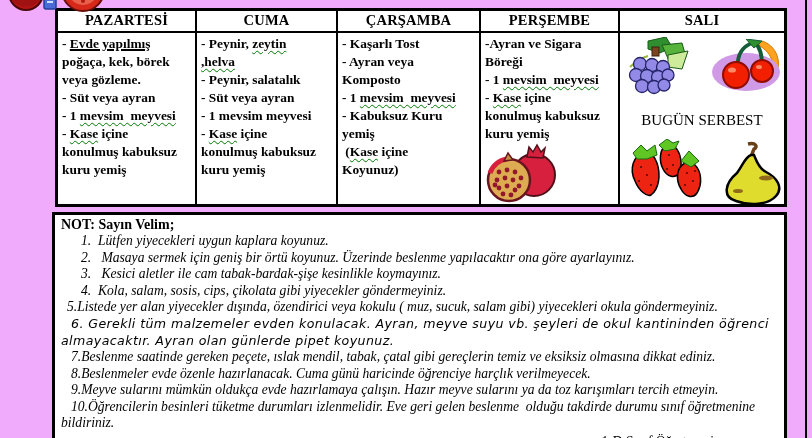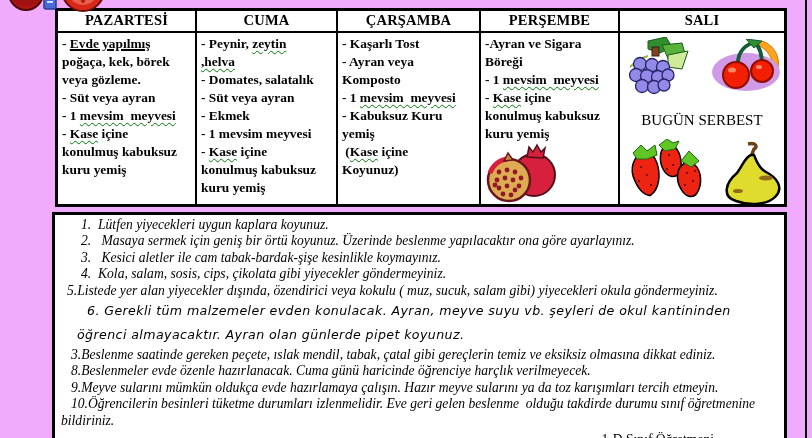--- a/index.html
+++ b/index.html
@@ -28,21 +28,21 @@
   .img-pomegranate{position:absolute;left:4px;bottom:1px;}
   
   .notes-box{position:absolute;left:52px;top:212px;width:735px;height:234px;
       border:3px solid #000;box-sizing:border-box;padding:2px 6px 0 6px;
       font-size:13.6px;line-height:16.4px;background:#fff;}
   .notes-title{font-weight:bold;font-size:14px;}
   .note-item{white-space:pre-wrap;font-style:italic;}
   .indent-lg{text-indent:20px;}
   .indent-xs{text-indent:6px;}
   .indent-sm{text-indent:10px;}
-  .comic{font-family:"DejaVu Sans",sans-serif;font-size:12.6px;line-height:24px;letter-spacing:.4px;text-indent:10px;margin-left:16px;}
+  .comic{font-family:"DejaVu Sans",sans-serif;font-size:12.6px;line-height:17px;letter-spacing:.4px;text-indent:10px;}
   .signature{text-align:right;padding-right:64px;margin-top:3px;}
   
   .page-edge{position:absolute;left:805px;top:0;width:2px;height:438px;background:#000;}
   .clip-art{position:absolute;z-index:3;}
 </style>
 </head>
 <body>
 
 <div class="page">
 
@@ -72,23 +72,22 @@
         <div class="cell-line"><span>- 1 </span><span class="u"></span><span class="wavy">mevsim  meyvesi</span><span></span></div>
         <div class="cell-line"><span>- </span><span class="u"></span><span class="wavy">Kase</span><span> içine konulmuş kabuksuz kuru yemiş</span></div>
       </div>
     </div>
 
     <div class="day-col">
       <div class="day-header">CUMA</div>
       <div class="day-body">
         <div class="cell-line"><span>- Peynir, </span><span class="wavy">zeytin</span><span></span></div>
         <div class="cell-line"><span></span><span class="wavy">,helva</span><span></span></div>
-        <div class="cell-line"><span>- Domates, salatalık</span><span class="wavy"></span><span></span></div>
+        <div class="cell-line"><span>- Peynir, salatalık</span><span class="wavy"></span><span></span></div>
         <div class="cell-line"><span>- Süt veya ayran</span><span class="wavy"></span><span></span></div>
-        <div class="cell-line"><span>- Ekmek</span><span class="wavy"></span><span></span></div>
         <div class="cell-line"><span>- 1 mevsim meyvesi</span><span class="wavy"></span><span></span></div>
         <div class="cell-line"><span>- </span><span class="wavy">Kase</span><span> içine konulmuş kabuksuz kuru yemiş</span></div>
       </div>
     </div>
 
     <div class="day-col">
       <div class="day-header">ÇARŞAMBA</div>
       <div class="day-body">
         <div class="cell-line"><span>- Kaşarlı Tost</span><span class="wavy"></span><span></span></div>
         <div class="cell-line"><span>- Ayran veya Komposto</span><span class="wavy"></span><span></span></div>
@@ -189,27 +188,28 @@
           <path d="M38,3 C46,1 48,6 44,8 C42,12 42,14 41,17" stroke="#6a4018" stroke-width="3.5" fill="none"></path>
           <path d="M41,14 C35,16 33,24 27,32 C15,42 12,56 26,60 C40,65 58,64 66,55 C74,46 66,36 56,31 C48,27 46,18 44,14 Z" fill="#e0dc2e" stroke="#000" stroke-width="2.5"></path>
           <ellipse cx="56" cy="37" rx="7" ry="2.5" fill="#8f6a1a"></ellipse>
           <ellipse cx="28" cy="50" rx="5" ry="2" fill="#8f6a1a"></ellipse>
         </svg>
       </div>
     </div>
   </div>
 
   <div class="notes-box">
+    <div class="notes-title">NOT: Sayın Velim;</div>
     <div class="note-item indent-lg">1.  Lütfen yiyecekleri uygun kaplara koyunuz.</div>
     <div class="note-item indent-lg">2.   Masaya sermek için geniş bir örtü koyunuz. Üzerinde beslenme yapılacaktır ona göre ayarlayınız.</div>
     <div class="note-item indent-lg">3.   Kesici aletler ile cam tabak-bardak-şişe kesinlikle koymayınız.</div>
     <div class="note-item indent-lg">4.  Kola, salam, sosis, cips, çikolata gibi yiyecekler göndermeyiniz.</div>
     <div class="note-item indent-xs">5.Listede yer alan yiyecekler dışında, özendirici veya kokulu ( muz, sucuk, salam gibi) yiyecekleri okula göndermeyiniz.</div>
     <div class="note-item comic">6. Gerekli tüm malzemeler evden konulacak. Ayran, meyve suyu vb. şeyleri de okul kantininden öğrenci almayacaktır. Ayran olan günlerde pipet koyunuz.</div>
-    <div class="note-item indent-sm">3.Beslenme saatinde gereken peçete, ıslak mendil, tabak, çatal gibi gereçlerin temiz ve eksiksiz olmasına dikkat ediniz.</div>
+    <div class="note-item indent-sm">7.Beslenme saatinde gereken peçete, ıslak mendil, tabak, çatal gibi gereçlerin temiz ve eksiksiz olmasına dikkat ediniz.</div>
     <div class="note-item indent-sm">8.Beslenmeler evde özenle hazırlanacak. Cuma günü haricinde öğrenciye harçlık verilmeyecek.</div>
     <div class="note-item indent-sm">9.Meyve sularını mümkün oldukça evde hazırlamaya çalışın. Hazır meyve sularını ya da toz karışımları tercih etmeyin.</div>
     <div class="note-item indent-sm">10.Öğrencilerin besinleri tüketme durumları izlenmelidir. Eve geri gelen beslenme  olduğu takdirde durumu sınıf öğretmenine bildiriniz.</div>
     <div class="signature">1-D Sınıf Öğretmeni</div>
   </div>
 
   <div class="page-edge"></div>
 </div>
 
 </body></html>

